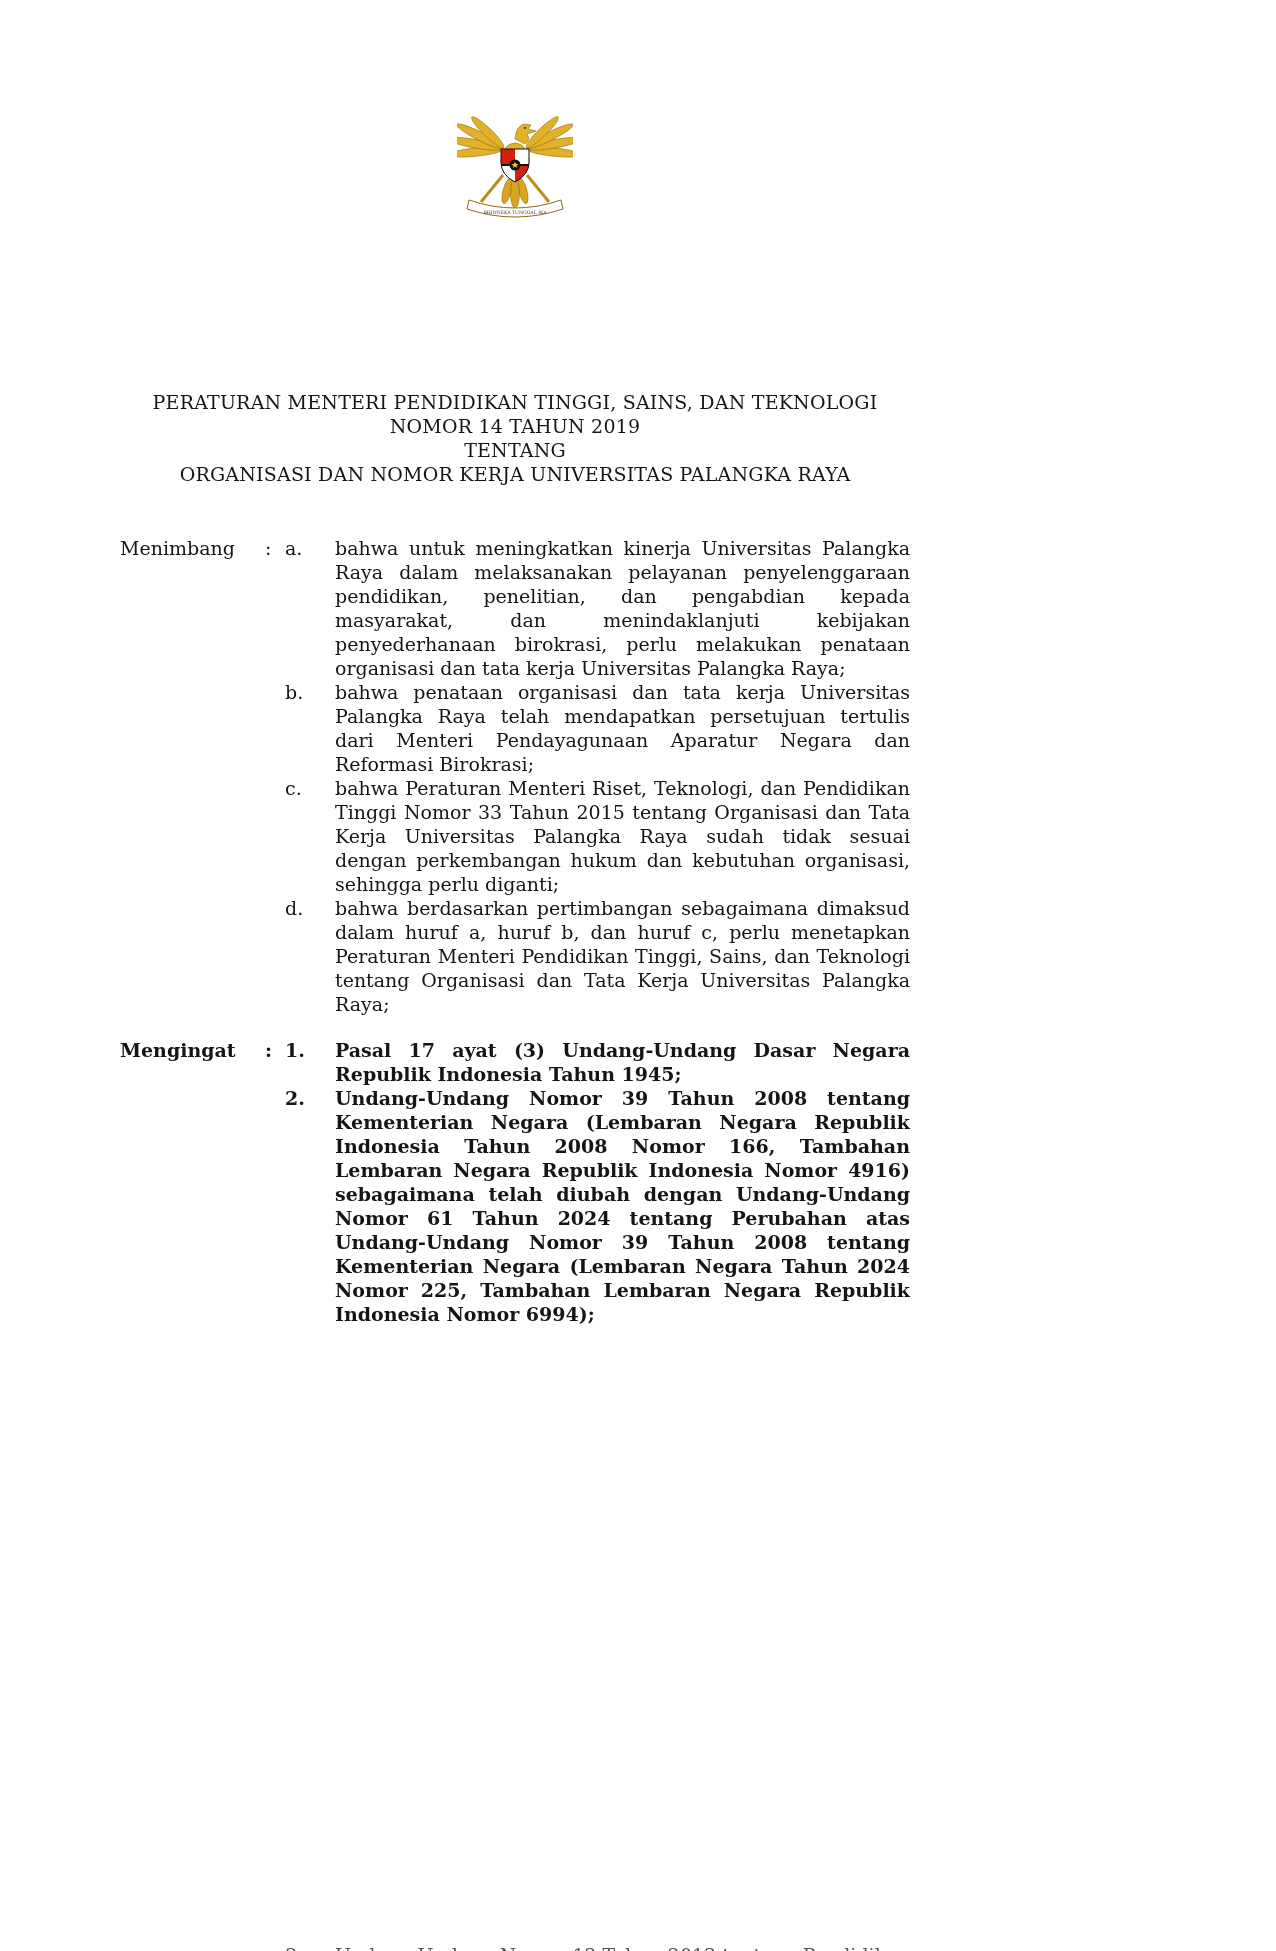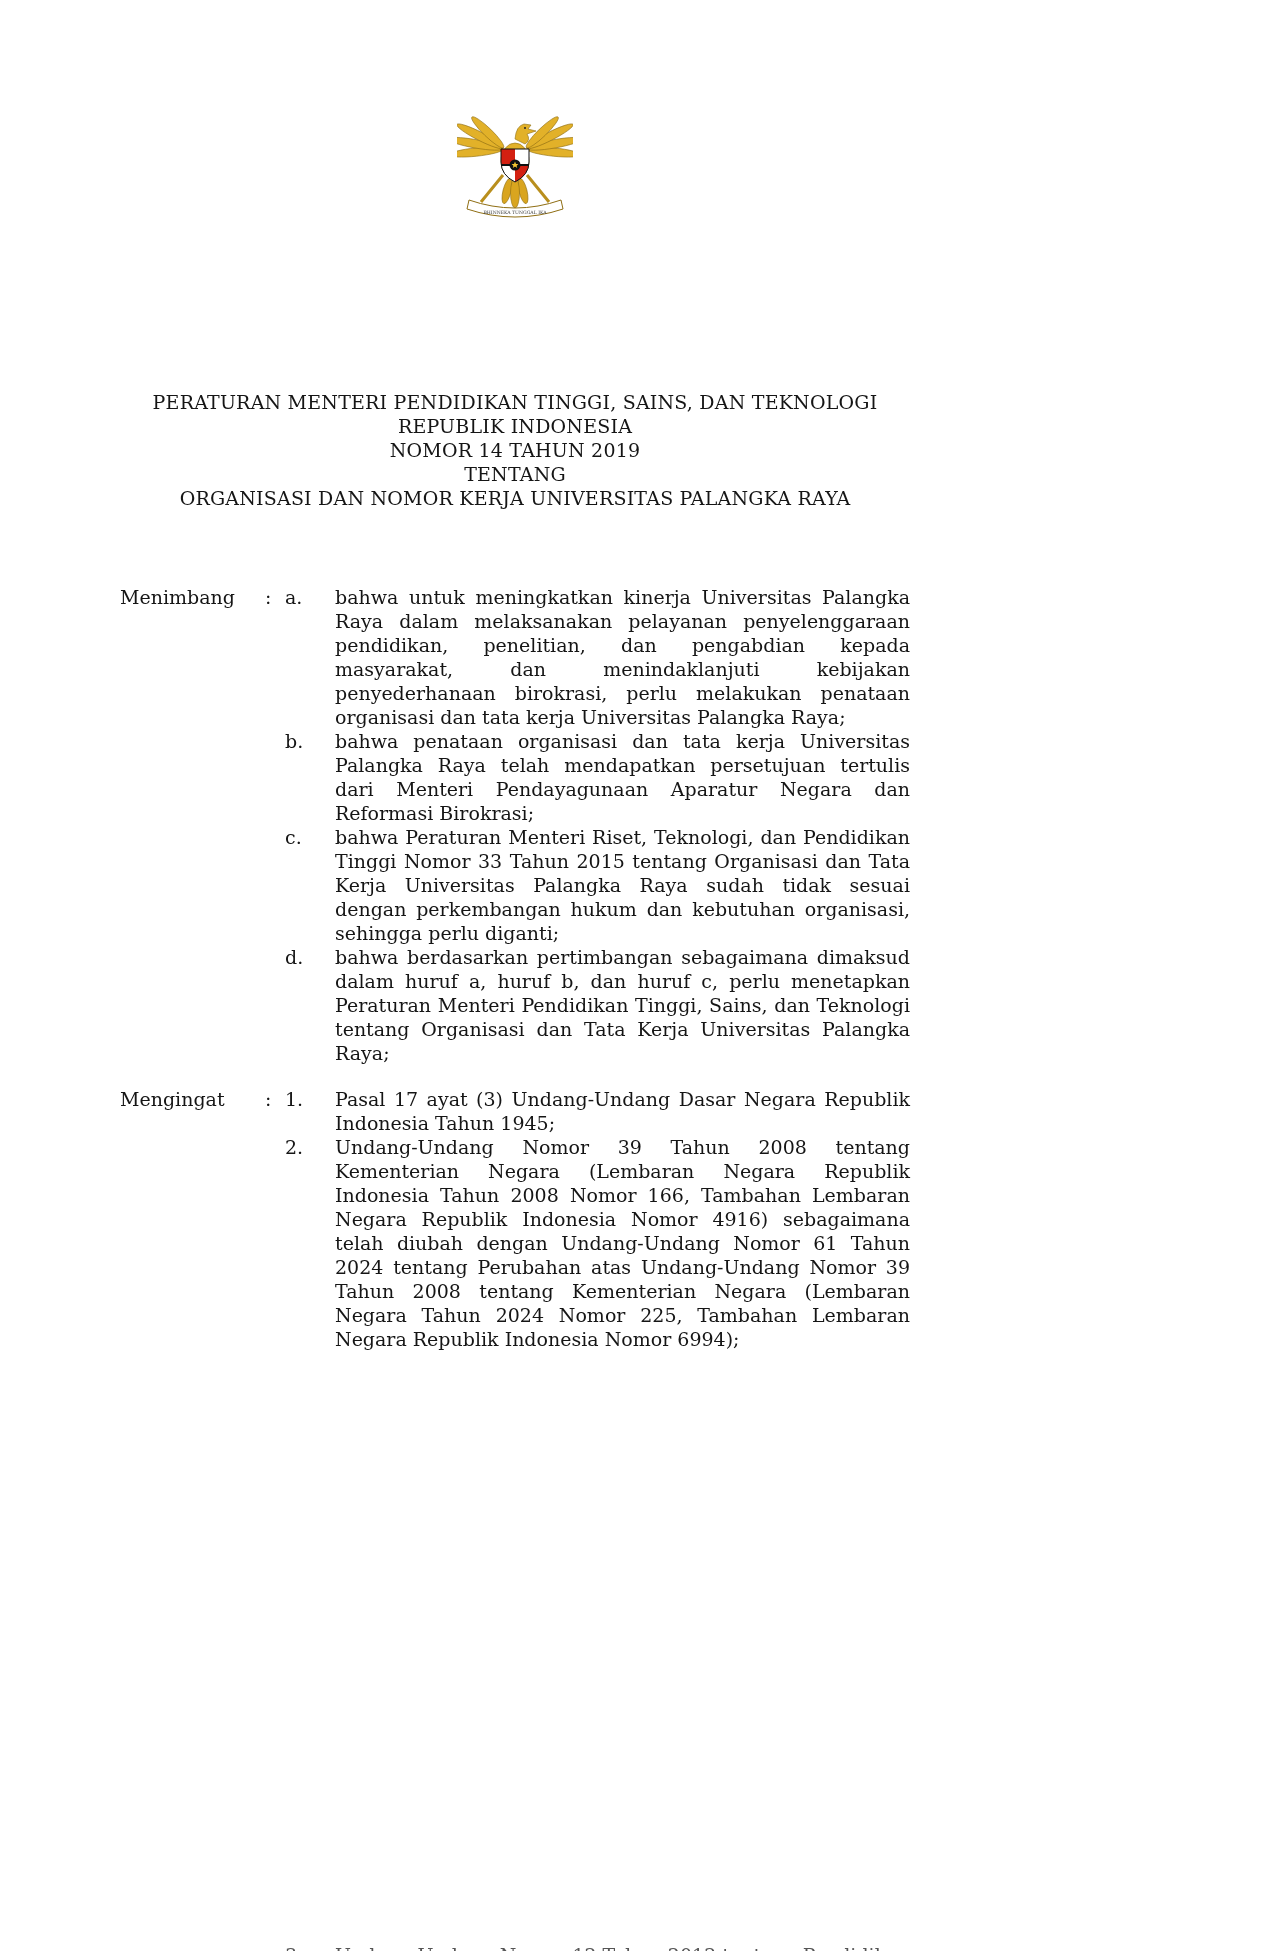--- a/index.html
+++ b/index.html
@@ -14,22 +14,22 @@
     font-size:19px;
     line-height:24px;
     overflow:hidden;
   }
   .content { width:790px; margin-left:120px; padding-top:85px; }
   .emblem { width:116px; height:140px; margin:0 auto; }
   .title-block { margin-top:165px; text-align:center; letter-spacing:0.2px; }
   .invocation { margin-top:30px; text-align:center; letter-spacing:0.2px; }
   .authority  { margin-top:24px; text-align:center; letter-spacing:0.2px; }
   .section { display:flex; align-items:flex-start; }
-  .section.first  { margin-top:75px; }
-  .section.second { margin-top:22px; }
+  .section.first  { margin-top:50px; }
+  .section.second { margin-top:22px;font-weight:bold; }
   .sec-label { width:145px; flex:none; }
   .sec-colon { width:20px; flex:none; }
   .items { flex:1; min-width:0; }
   .item { display:flex; align-items:flex-start; }
   .item .marker { width:50px; flex:none; }
   .item .text { flex:1; min-width:0; text-align:justify; }
   .clip-line {
     position:absolute;
     left:285px;
     bottom:0;
@@ -116,21 +116,20 @@
 
         <g>
           <path d="M12,115 Q58,131 104,115 L106,124 Q58,140 10,124 z" fill="#ffffff" stroke="#8f6e14" stroke-width="1"></path>
           <text x="58" y="129" font-size="4.6" text-anchor="middle" fill="#3a3a3a">BHINNEKA TUNGGAL IKA</text>
         </g>
       </svg>
     </div>
 
     <div class="title-block">
       <div>PERATURAN MENTERI PENDIDIKAN TINGGI, SAINS, DAN TEKNOLOGI</div>
-      <div>REPUBLIK INDONESIA</div>
       <div>NOMOR 14 TAHUN 2019</div>
       <div>TENTANG</div>
       <div>ORGANISASI DAN NOMOR KERJA UNIVERSITAS PALANGKA RAYA</div>
     </div>
 
 
     <div class="authority">
     </div>
 
     <div class="section first">

